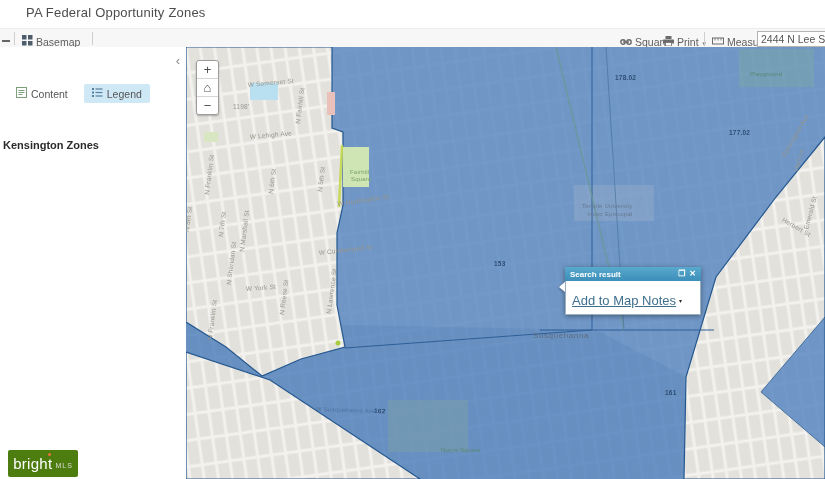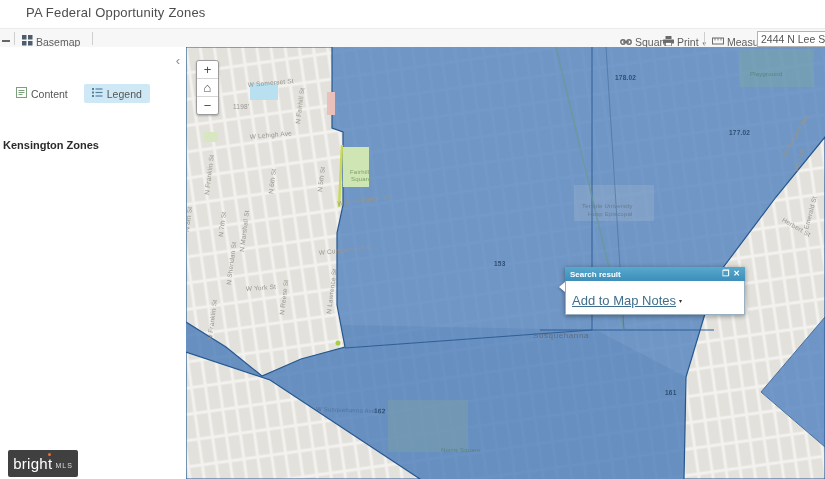--- a/index.html
+++ b/index.html
@@ -39,35 +39,35 @@
   .mlabel.faintb{color:#46688f;font-size:6px;opacity:.75;}
   
   .zoomctl{position:absolute;left:10px;top:13px;width:21px;border:1px solid #9c9c9c;border-radius:3px;
     background:#fff;box-shadow:0 1px 2px rgba(0,0,0,.25);}
   .zbtn{width:21px;height:17px;display:flex;align-items:center;justify-content:center;
     font-size:13px;color:#4c4c4c;cursor:pointer;background:#fff;}
   .zbtn + .zbtn{border-top:1px solid #d5d5d5;}
   .zbtn:first-child{border-radius:3px 3px 0 0;}
   .zbtn:last-child{border-radius:0 0 3px 3px;}
   
-  .popup{position:absolute;left:379px;top:220px;width:180px;box-shadow:0 1px 5px rgba(0,0,0,.4);}
+  .popup{position:absolute;left:379px;top:220px;width:136px;box-shadow:0 1px 5px rgba(0,0,0,.4);}
   .popup-header{height:14px;background:linear-gradient(#57a9ce,#3d8eb9);color:#fff;font-size:8px;font-weight:bold;
     display:flex;align-items:center;padding:0 5px;}
   .popup-title{flex:1;}
   .popup-ico{color:#fff;font-size:8px;margin-left:4px;cursor:pointer;line-height:14px;}
   .popup-body{background:#fff;border:1px solid #9ab0bf;border-top:none;padding:5px 6px 6px 6px;}
   .popup-address{font-size:7.5px;color:#3c3c3c;line-height:1.45;}
   .popup-link-row{margin-top:7px;display:flex;align-items:center;gap:3px;}
   .popup-link{font-size:13px;color:#3f6f8e;text-decoration:underline;cursor:pointer;}
   .popup-link-caret{font-size:6px;color:#333;cursor:pointer;}
   .popup-caret{position:absolute;left:-6px;top:15px;width:0;height:0;
     border-top:5px solid transparent;border-bottom:5px solid transparent;border-right:6px solid #fff;
     filter:drop-shadow(-1px 1px 1px rgba(0,0,0,.25));}
   
-  .brand{position:absolute;left:8px;top:450px;width:70px;height:27px;background:#404040;border-radius:2px;
+  .brand{position:absolute;left:8px;top:450px;width:70px;height:27px;background:#4d7c0f;border-radius:2px;
     display:flex;align-items:center;justify-content:center;gap:3px;}
   .brand-main{color:#fff;font-size:15px;letter-spacing:.3px;position:relative;line-height:1;}
   .brand-spark{position:absolute;right:1px;top:-3px;width:3px;height:3px;background:#e8703a;border-radius:50%;}
   .brand-suffix{color:#ddd;font-size:7px;letter-spacing:1px;margin-top:4px;}
 </style>
 </head>
 <body>
 
 <div class="app-header">
   <div class="app-title">PA Federal Opportunity Zones</div>

